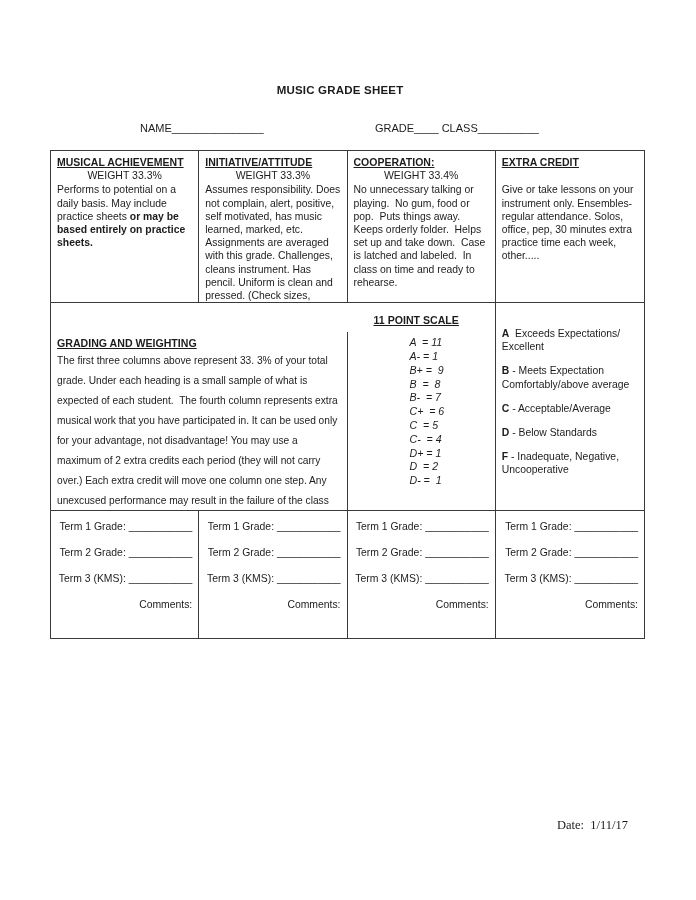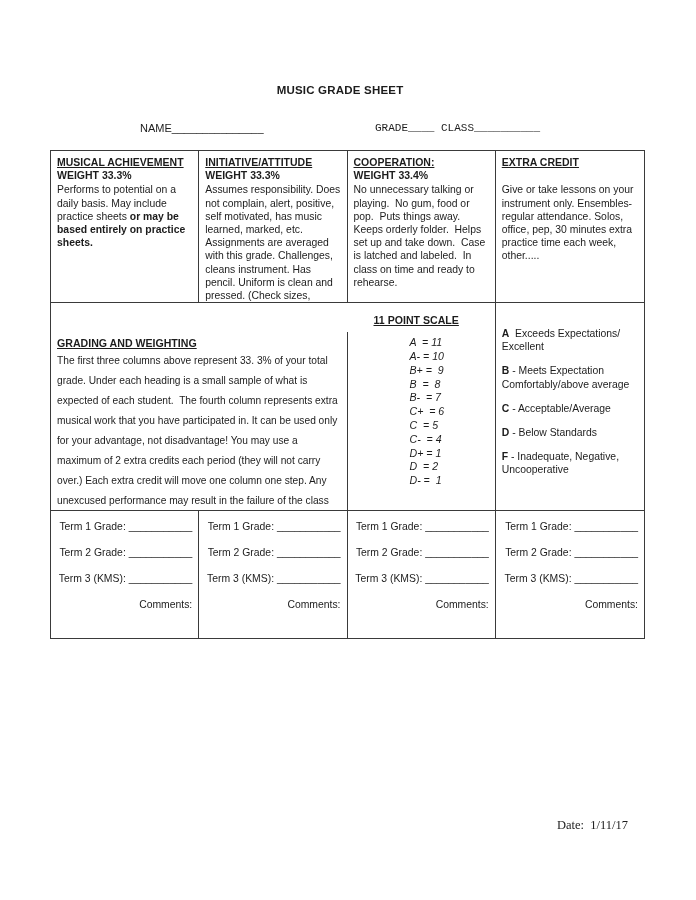--- a/index.html
+++ b/index.html
@@ -10,38 +10,38 @@
     font-family: "Liberation Sans", sans-serif;
     color: #1c1c1c;
     overflow: hidden;
   }
   .doc-title {
     position: absolute; top: 84px; left: 0; right: 16px;
     text-align: center; font-weight: bold; font-size: 11.5px;
     letter-spacing: .2px;
   }
   .name-label { position: absolute; left: 140px; top: 122px; font-size: 11px; white-space: pre; }
-  .grade-class { position: absolute; left: 375px; top: 122px; font-size: 11px; white-space: pre; font-family: Liberation Mono, monospace; }
+  .grade-class { position: absolute; left: 375px; top: 122px; font-size: 11px; white-space: pre; }
 
   .gtable {
     position: absolute; left: 50px; top: 150px; width: 595px;
     display: grid;
     grid-template-columns: repeat(4, 1fr);
     grid-template-rows: 152px 208px 127px;
     border: 1.5px solid #3a3a3a;
     box-sizing: border-box;
   }
   .cell { box-sizing: border-box; overflow: hidden; padding: 5px 6px 4px 6px; font-size: 10.4px; line-height: 13.2px; }
   .br { border-right: 1.5px solid #3a3a3a; }
   .bb { border-bottom: 1.5px solid #3a3a3a; }
   .span2 { grid-column: span 2; margin-top: 29px; }
 
   .cell-heading { text-align: left; font-weight: bold; font-size: 10.5px; white-space: nowrap; line-height: 13.2px; }
   .u { text-decoration: underline; }
-  .cell-weight { font-weight: bold; font-size: 10.5px; min-height: 13.2px; line-height: 13.2px; }
+  .cell-weight { text-align: center; font-weight: normal; font-size: 10.5px; min-height: 13.2px; line-height: 13.2px; }
   .cell-body { white-space: pre-wrap; margin-top: 1px; }
   .bold { font-weight: bold; }
 
   .gw-heading { font-weight: bold; font-size: 10.6px; line-height: 13px; }
   .gw-body { white-space: pre-wrap; font-size: 10.2px; line-height: 20px; margin-top: 1px; }
 
   .scale-cell { padding-top: 11px; }
   .scale-heading { font-weight: bold; font-size: 10.6px; margin-left: 20px; }
   .scale-list { margin-top: 9px; margin-left: 56px; font-style: italic; }
   .scale-entry { white-space: pre; line-height: 13.8px; font-size: 10.6px; }
@@ -96,21 +96,21 @@
 
     <div class="cell br bb span2">
       <div class="gw-heading"><span class="u">GRADING AND WEIGHTING</span></div>
       <div class="gw-body">The first three columns above represent 33. 3% of your total grade. Under each heading is a small sample of what is expected of each student.  The fourth column represents extra musical work that you have participated in. It can be used only for your advantage, not disadvantage! You may use a maximum of 2 extra credits each period (they will not carry over.) Each extra credit will move one column one step. Any unexcused performance may result in the failure of the class for one grade period. To be excused a student must present a note two weeks prior to a performance (except in emergency situations). Students will also be expected to turn in a 3 page pager (high school only) 1 page paper (middle school) to make up the missed time. (See me for guidelines). Though a news letter with dates is sent home quarterly, it the students responsibility to get the dates and times off the black board at school.</div>
     </div>
 
     <div class="cell br bb scale-cell">
       <div class="scale-heading"><span class="u">11 POINT SCALE</span></div>
       <div class="scale-list">
         <div class="scale-entry">A  = 11</div>
-        <div class="scale-entry">A- = 10</div>
+        <div class="scale-entry">A- = 1</div>
         <div class="scale-entry">B+ =  9</div>
         <div class="scale-entry">B  =  8</div>
         <div class="scale-entry">B-  = 7</div>
         <div class="scale-entry">C+  = 6</div>
         <div class="scale-entry">C  = 5</div>
         <div class="scale-entry">C-  = 4</div>
         <div class="scale-entry">D+ = 1</div>
         <div class="scale-entry">D  = 2</div>
         <div class="scale-entry">D- =  1</div>
       </div>

